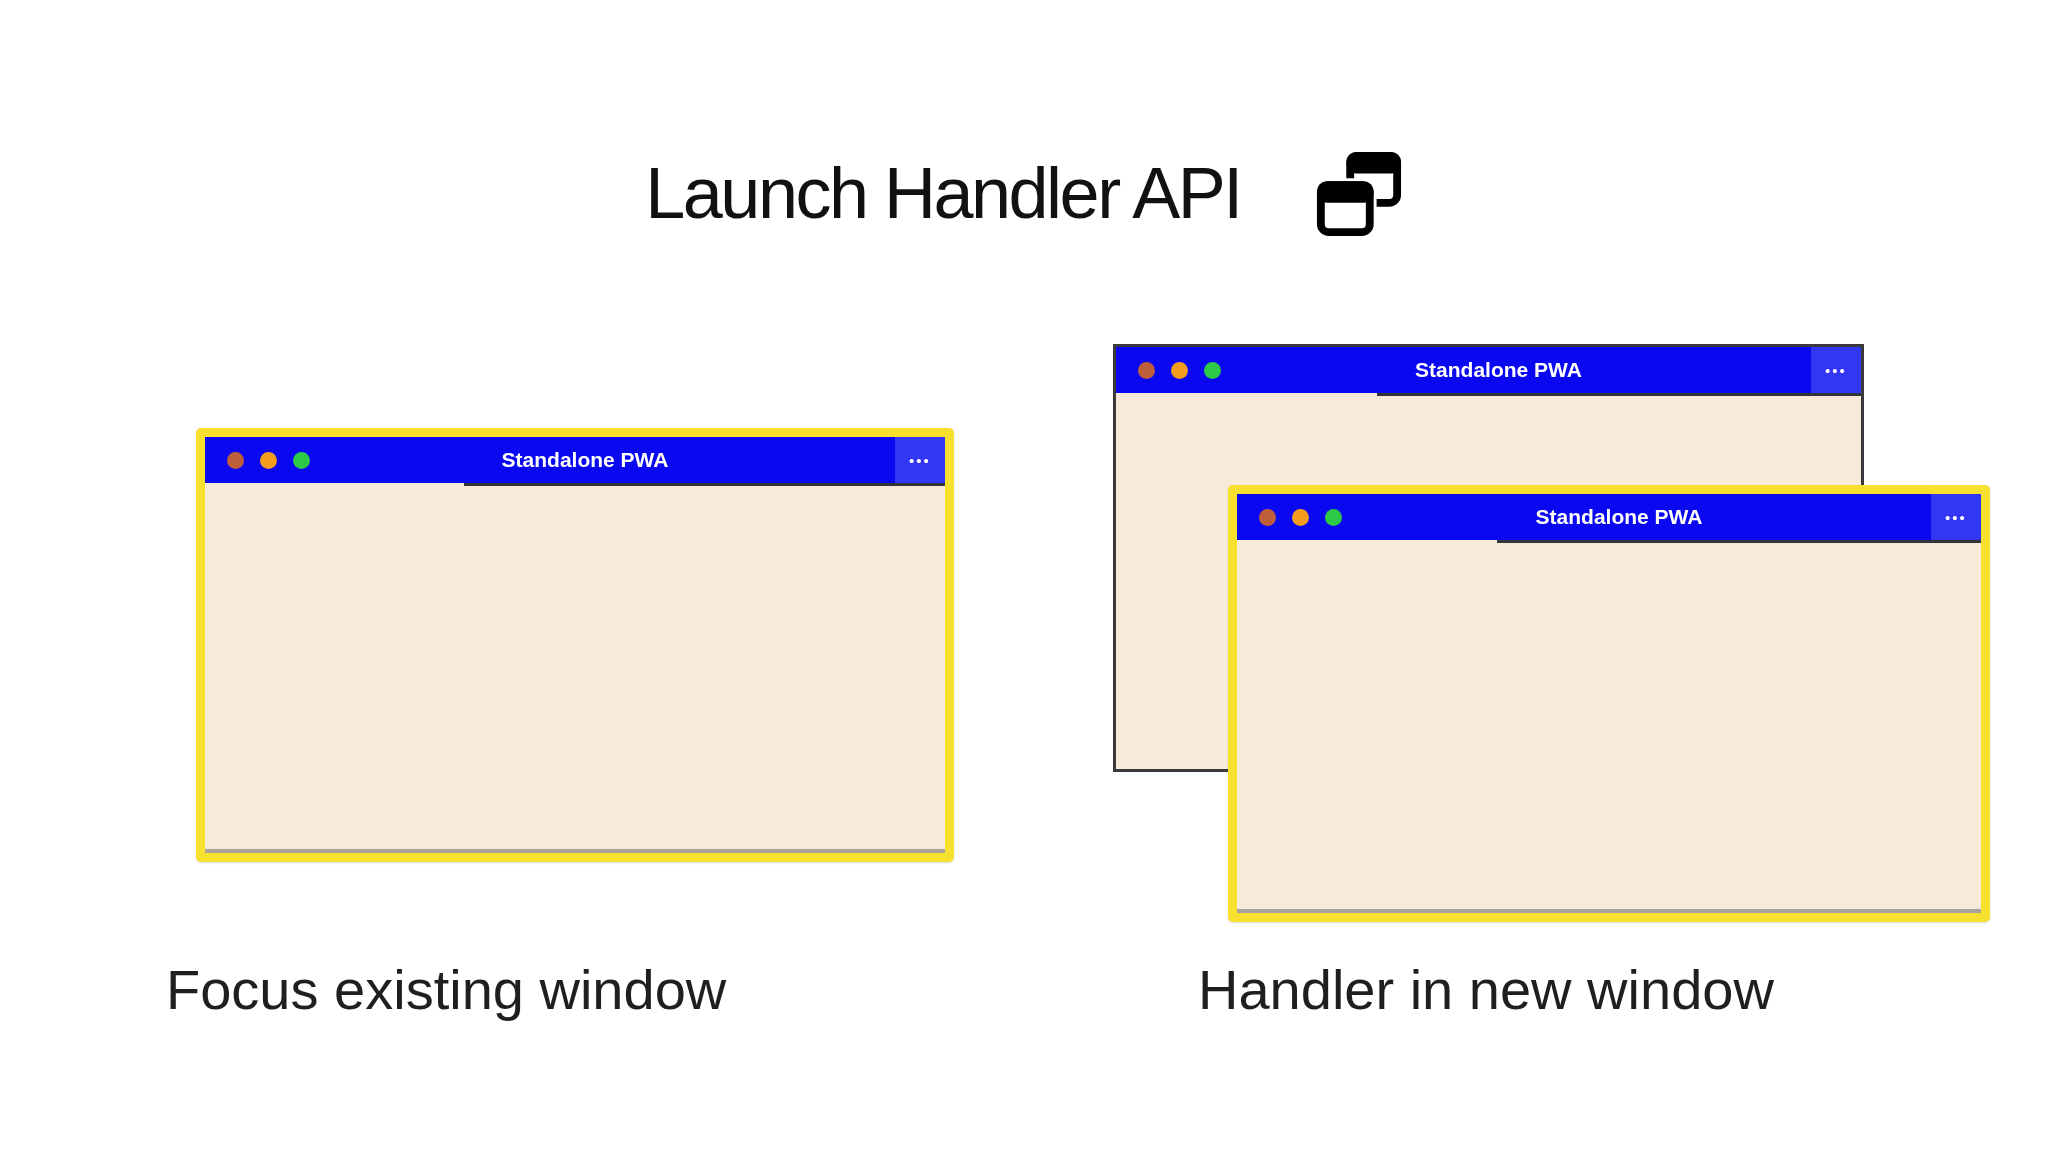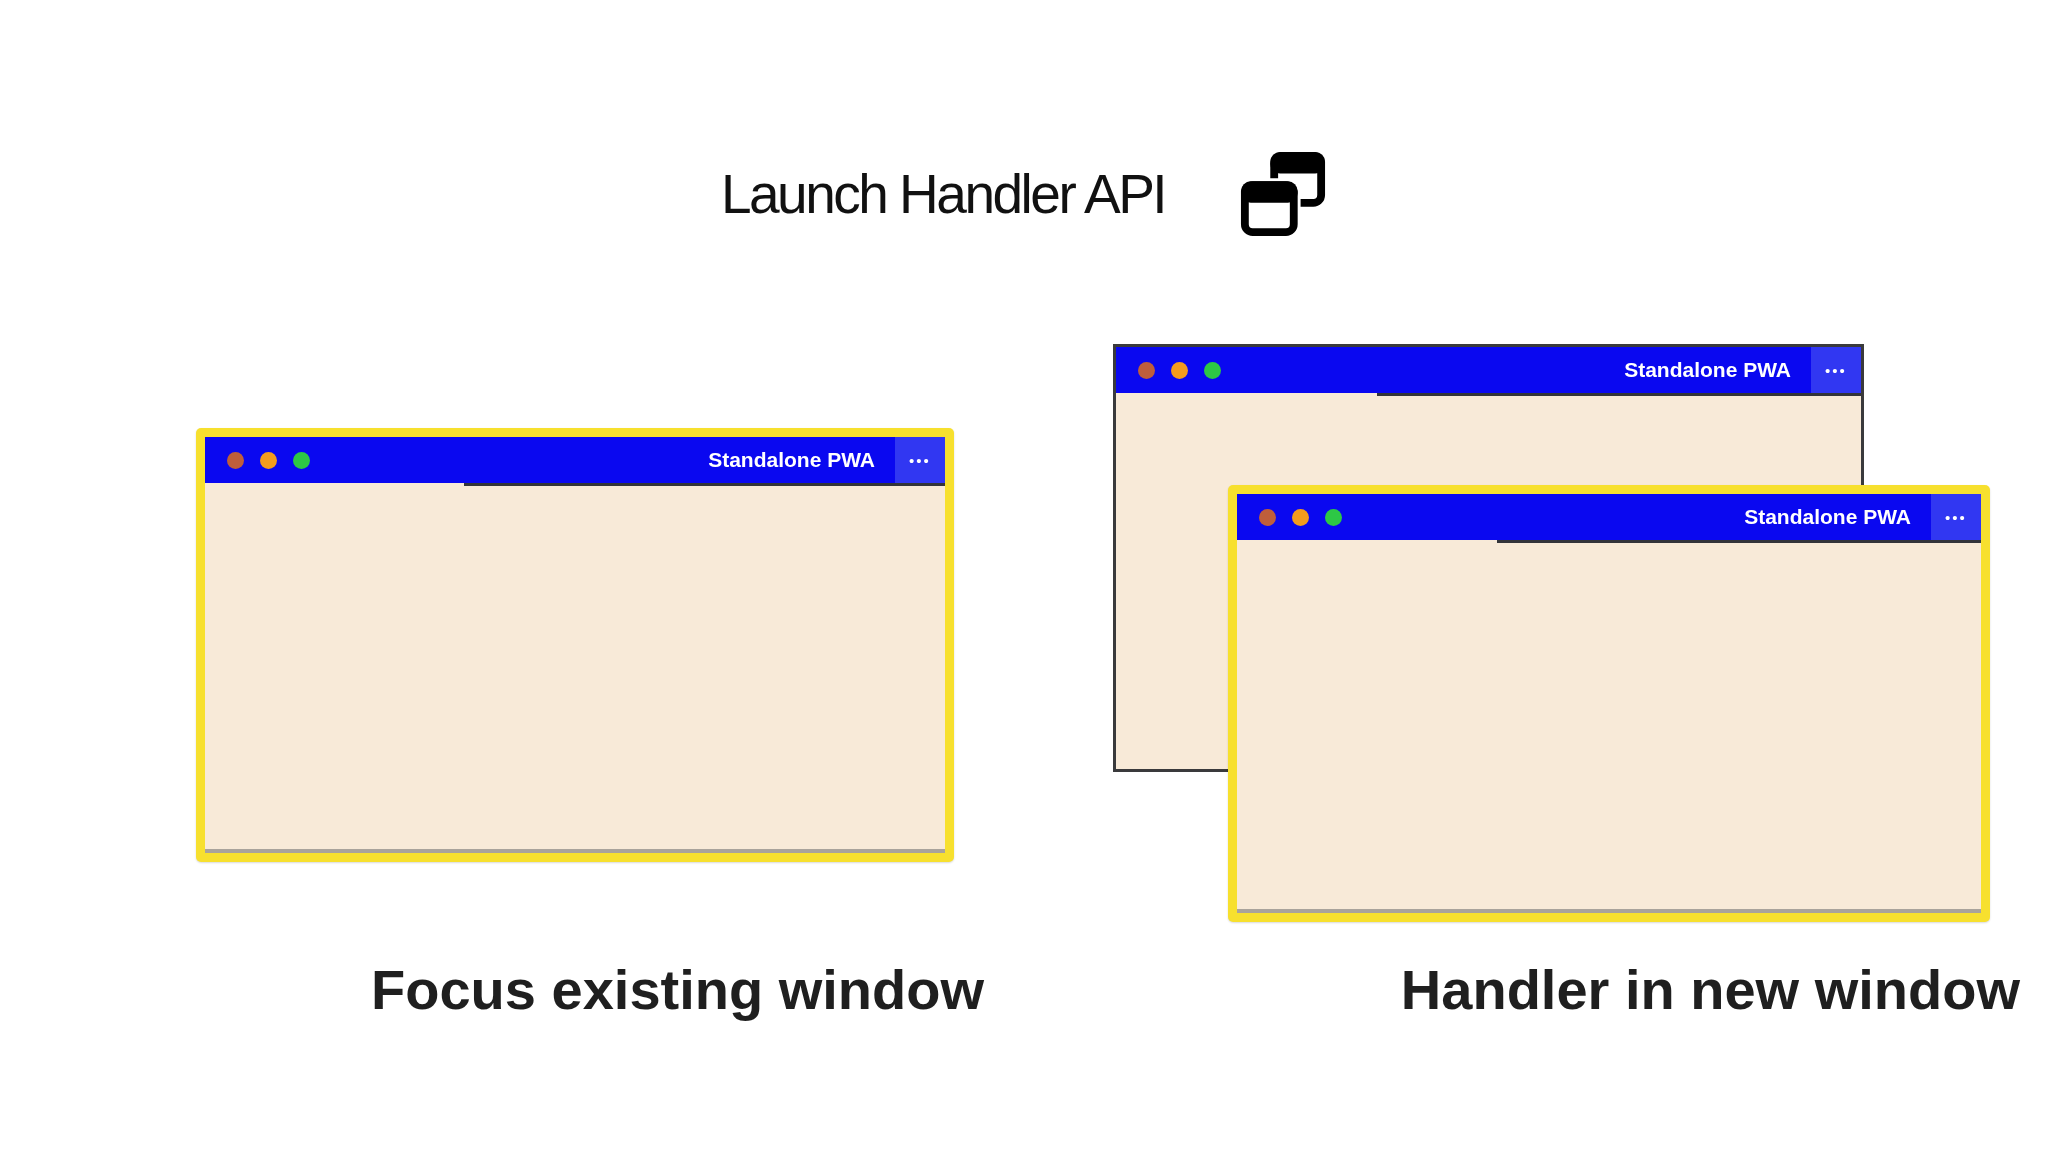--- a/index.html
+++ b/index.html
@@ -6,21 +6,21 @@
   body{
     width:2048px;height:1152px;background:#ffffff;position:relative;overflow:hidden;
     font-family:"Liberation Sans", sans-serif;
   }
   
   .page-header{
     position:absolute;top:150px;left:0;width:2048px;
     display:flex;align-items:center;justify-content:center;gap:74px;
   }
   .page-title{
-    margin:0;font-size:55px;font-weight:400;letter-spacing:-2.5px;color:#111;line-height:1.1;
+    margin:0;font-size:72px;font-weight:400;letter-spacing:-2.5px;color:#111;line-height:1.1;
   }
   .header-icon{width:88px;height:88px;flex:0 0 auto;}
 
   
   .pwa-window{position:absolute;box-sizing:border-box;}
   .pwa-window.highlighted{
     background:var(--highlight-yellow,#f7e02e);
     padding:9px;border-radius:5px;
     box-shadow:0 1px 2px rgba(0,0,0,.15);
   }
@@ -44,41 +44,41 @@
   .traffic-dots{
     position:absolute;left:22px;top:0;bottom:0;
     display:flex;align-items:center;gap:16px;
   }
   .dot{width:17px;height:17px;border-radius:50%;display:block;}
   .dot.close{background:var(--close-dot,#bf5e3b);}
   .dot.minimize{background:var(--minimize-dot,#f49c1d);}
   .dot.zoom{background:var(--zoom-dot,#2dc845);}
   .win-title{
     position:absolute;left:90px;right:70px;top:50%;transform:translateY(-50%);
-    text-align:right;color:#ffffff;font-size:21px;font-weight:700;
+    text-align:center;color:#ffffff;font-size:21px;font-weight:700;
     white-space:nowrap;
   }
   .menu-btn{
     position:absolute;right:0;top:0;bottom:0;width:50px;
     background:var(--menu-button-blue,#3137f2);border:none;cursor:pointer;
     color:#ffffff;font-size:15px;letter-spacing:2px;line-height:1;
     display:flex;align-items:center;justify-content:center;padding:0;
     font-family:"Liberation Sans", sans-serif;
   }
   .content{flex:1 1 auto;background:var(--content-cream,#f8ead8);}
 
   
   #focused-window{left:196px;top:428px;width:758px;height:434px;}
   #background-window{left:1113px;top:344px;width:751px;height:428px;}
   #new-window{left:1228px;top:485px;width:762px;height:437px;z-index:3;}
 
   
   .caption{
-    position:absolute;text-align:right;
-    font-size:56px;color:var(--caption-text,#1f1f1f);font-weight:700;line-height:1.15;
+    position:absolute;text-align:left;
+    font-size:56px;color:var(--caption-text,#1f1f1f);font-weight:400;line-height:1.15;
   }
   #caption-left{left:166px;top:958px;width:818px;}
   #caption-right{left:1198px;top:958px;width:822px;}
 </style>
 </head>
 <body>
 
 <div class="page-header">
   <h1 class="page-title">Launch Handler API</h1>
   <svg class="header-icon" viewBox="0 0 90 90" aria-hidden="true">

